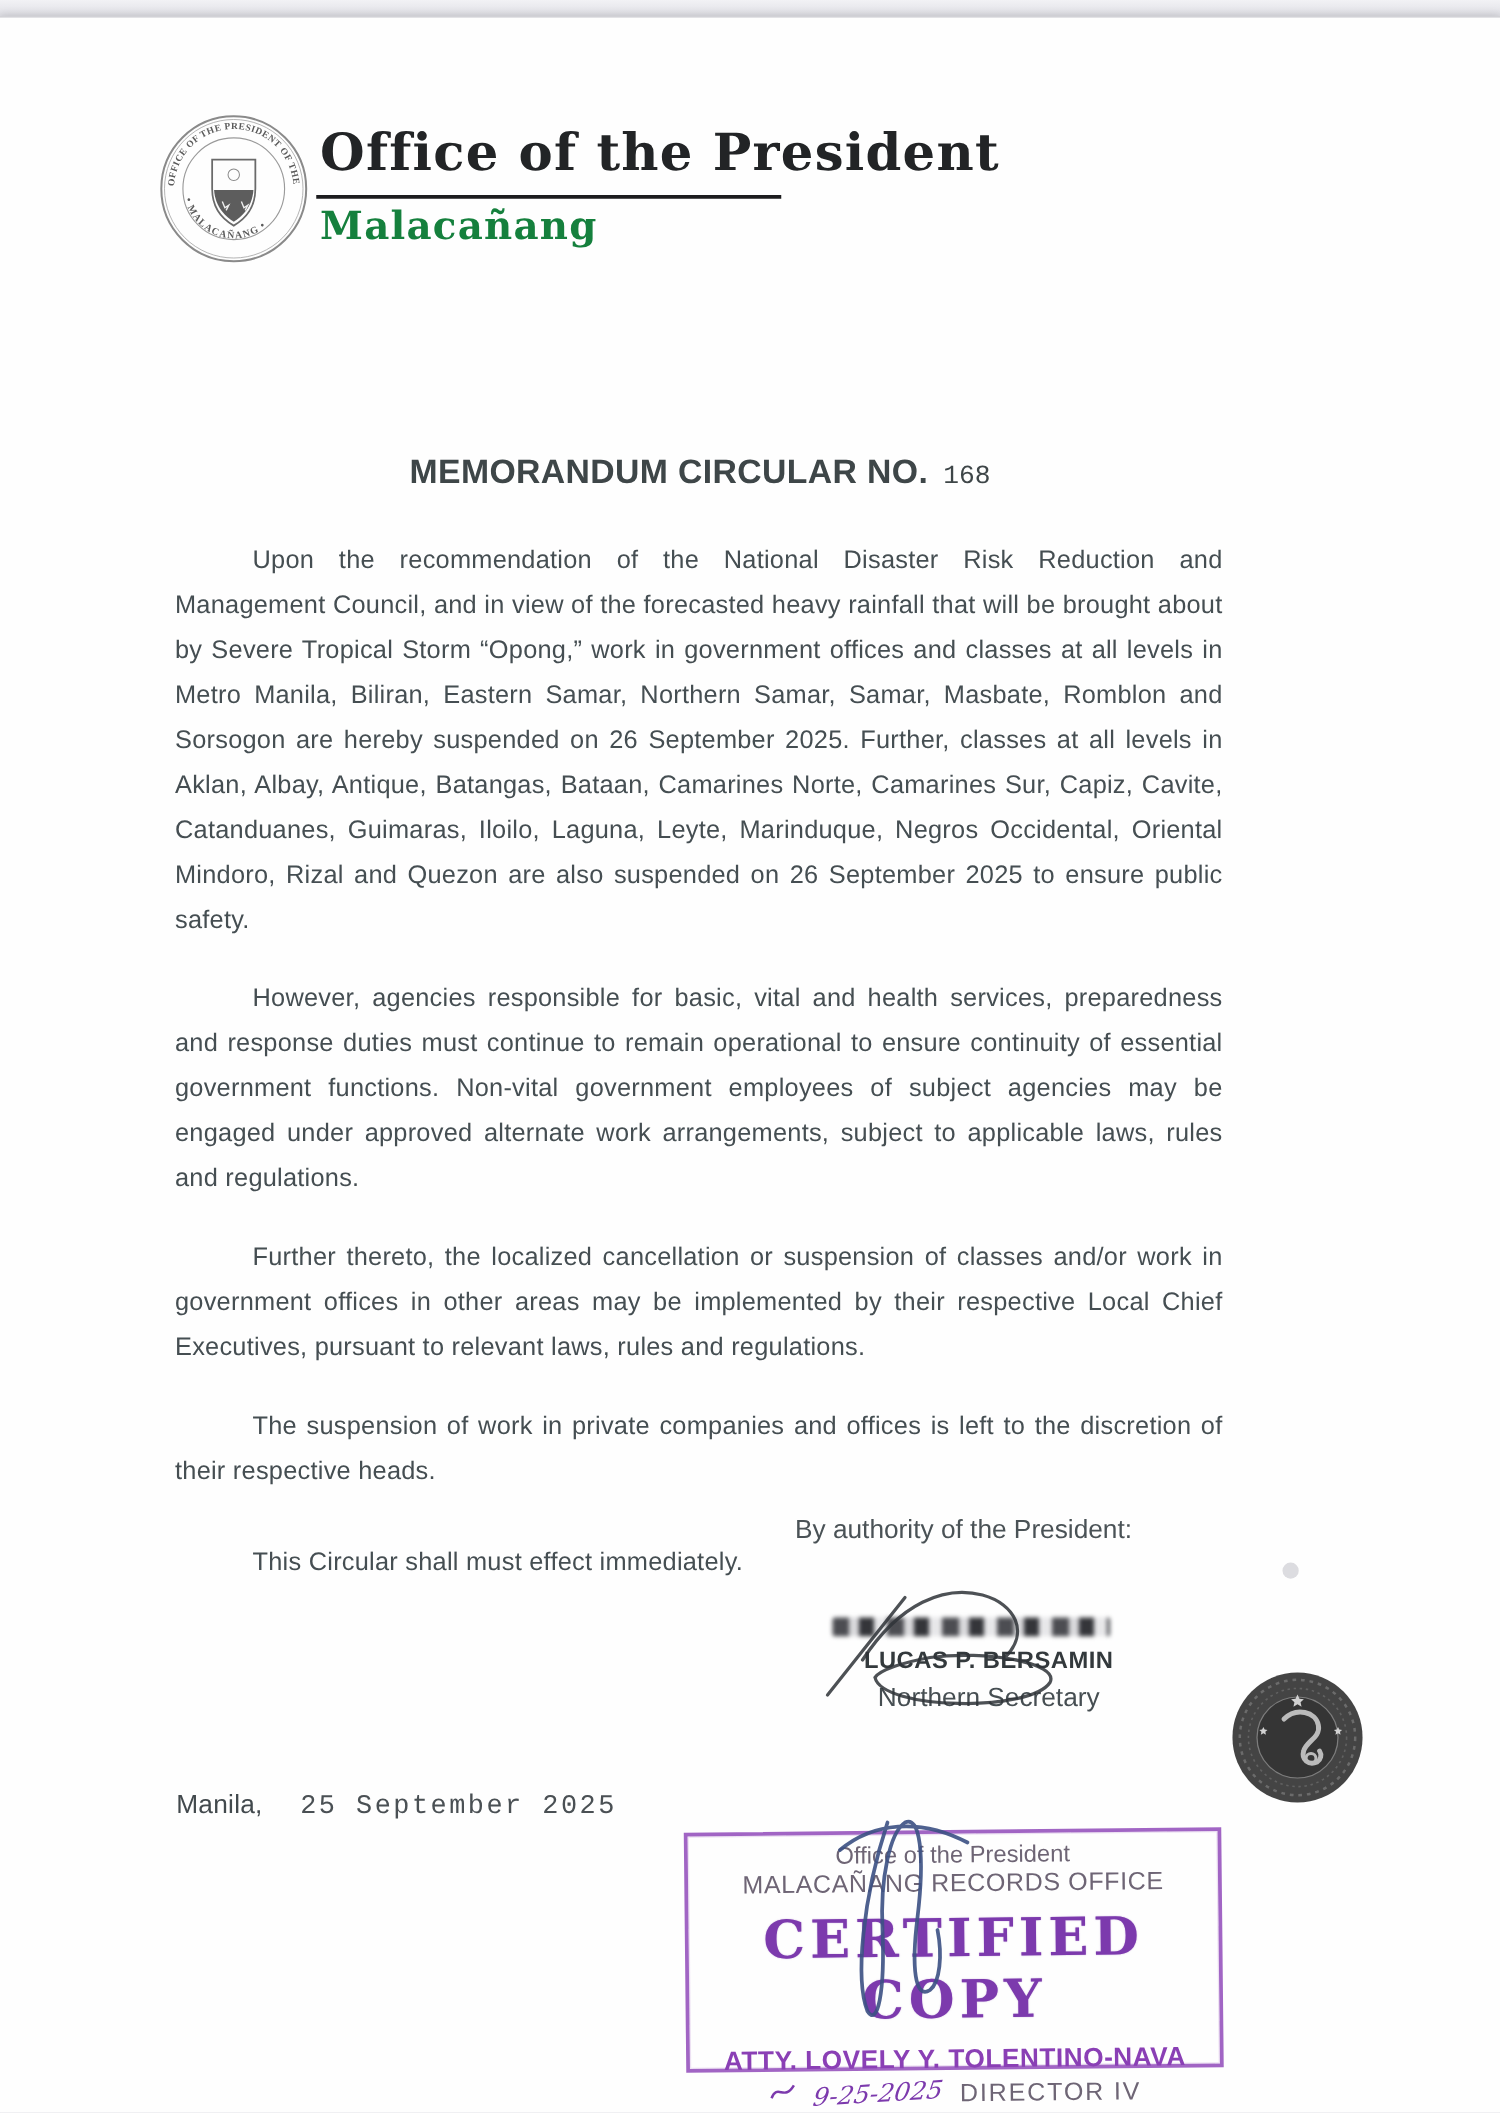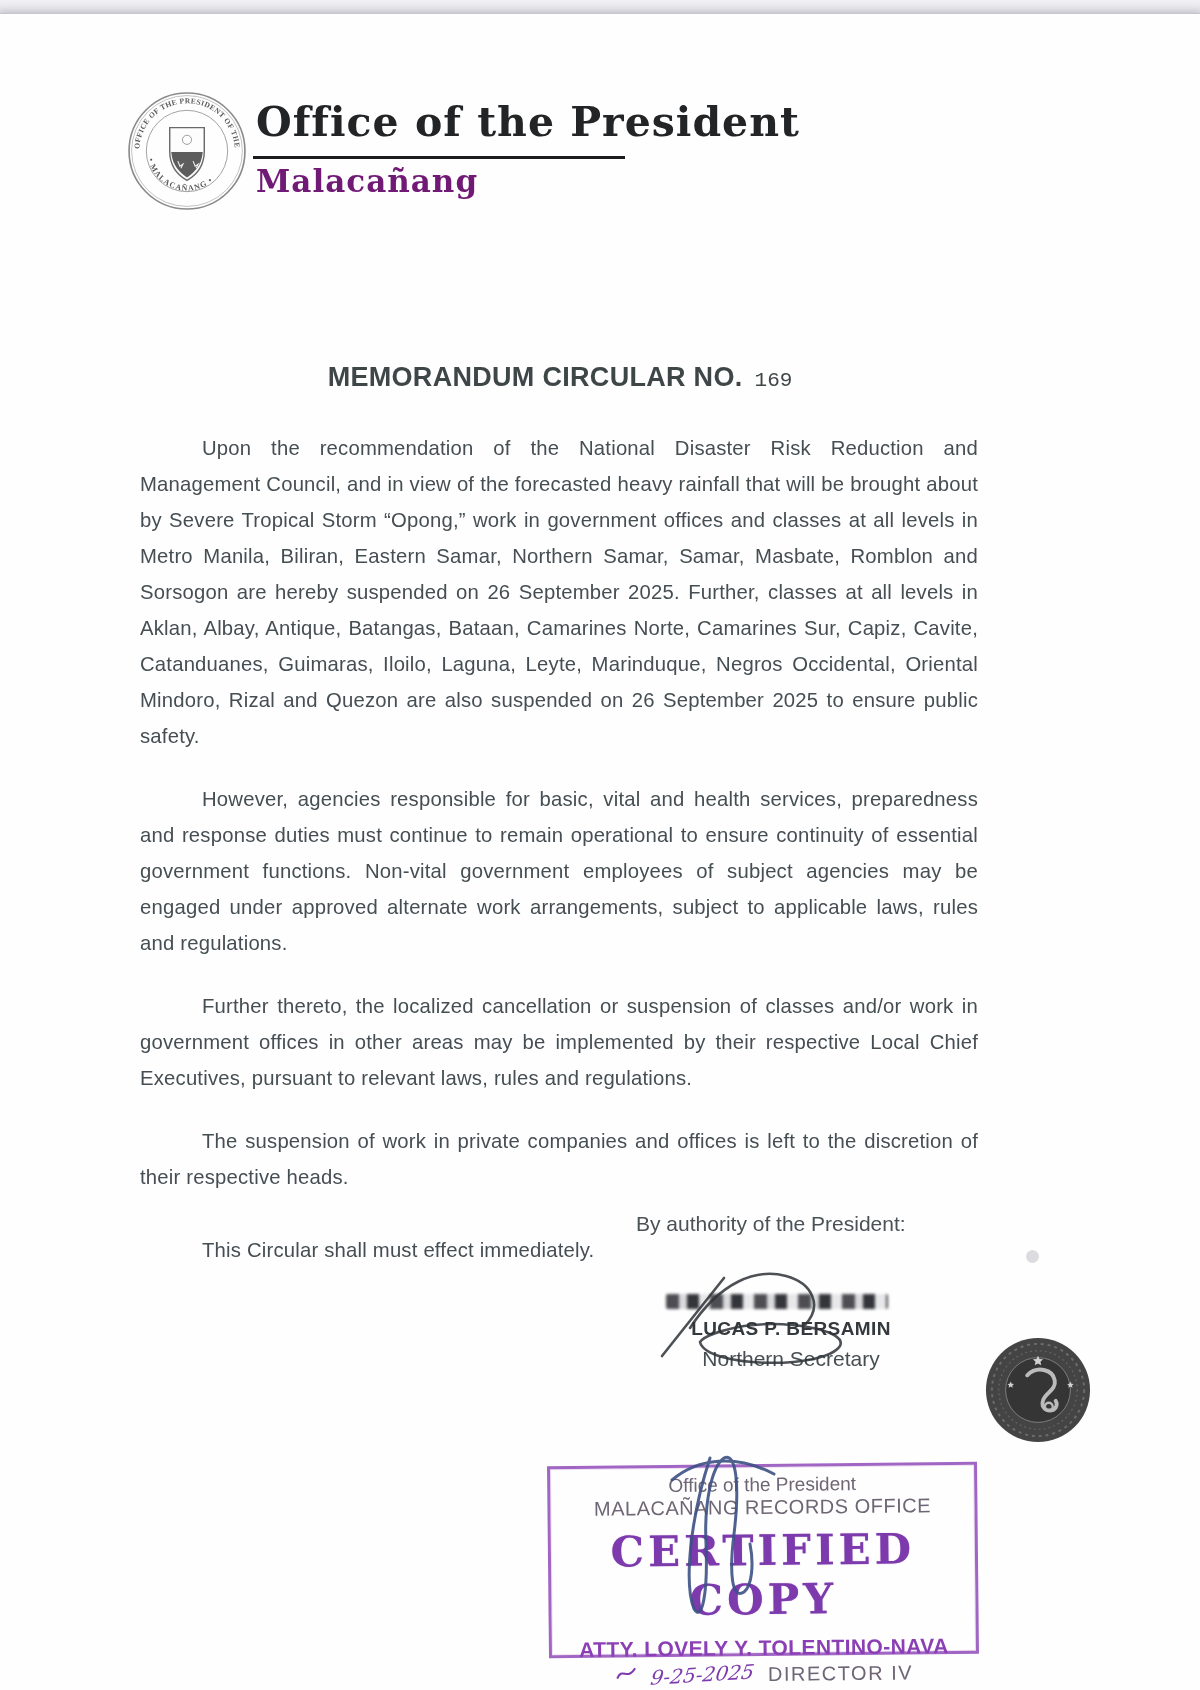--- a/index.html
+++ b/index.html
@@ -9,21 +9,21 @@
         border-top:1px solid #c6c6cc;box-shadow:0 -2px 6px rgba(0,0,0,.12);}
   .top-strip{position:absolute;left:0;top:0;width:1200px;height:13px;
              background:linear-gradient(#f2f2f5,#dfdfe5);}
 
   
   .seal{position:absolute;left:126px;top:90px;width:122px;height:122px;}
   .lh-title{position:absolute;left:256px;top:98px;font-family:"DejaVu Serif",serif;
             font-weight:bold;font-size:41px;color:#222426;letter-spacing:1px;}
   .lh-rule{position:absolute;left:253px;top:156px;width:372px;height:3px;background:#1c1c1e;}
   .lh-sub{position:absolute;left:256px;top:163px;font-family:"DejaVu Serif",serif;
-          font-weight:bold;font-size:31px;color:#701a75;letter-spacing:1px;}
+          font-weight:bold;font-size:31px;color:#15803d;letter-spacing:1px;}
 
   
   .memo-title{position:absolute;left:140px;top:362px;width:840px;text-align:center;
               color:#3e4648;}
   .memo-title .head{font-weight:bold;font-size:27px;letter-spacing:.3px;}
   .memo-title .num{font-family:"Liberation Mono",monospace;font-size:21px;margin-left:12px;}
 
   
   .body-col{position:absolute;left:140px;top:430px;width:838px;color:#454e52;}
   .body-col p{margin:0 0 27px 0;font-size:20.3px;line-height:36px;text-align:justify;
@@ -106,21 +106,21 @@
       <path d="M51,70 l2,5 l3,-2 l-2,4" stroke="#eee" stroke-width="1.1" fill="none"></path>
       <path d="M66,70 l2,5 l3,-2 l-2,4" stroke="#eee" stroke-width="1.1" fill="none"></path>
     </svg>
   </div>
 
   <div class="lh-title">Office of the President</div>
   <div class="lh-rule"></div>
   <div class="lh-sub">Malacañang</div>
 
   <div class="memo-title">
-    <span class="head">MEMORANDUM CIRCULAR NO.</span><span class="num">169</span>
+    <span class="head">MEMORANDUM CIRCULAR NO.</span><span class="num">168</span>
   </div>
 
   <div class="body-col">
     <p>Upon the recommendation of the National Disaster Risk Reduction and Management Council, and in view of the forecasted heavy rainfall that will be brought about by Severe Tropical Storm “Opong,” work in government offices and classes at all levels in Metro Manila, Biliran, Eastern Samar, Northern Samar, Samar, Masbate, Romblon and Sorsogon are hereby suspended on 26 September 2025. Further, classes at all levels in Aklan, Albay, Antique, Batangas, Bataan, Camarines Norte, Camarines Sur, Capiz, Cavite, Catanduanes, Guimaras, Iloilo, Laguna, Leyte, Marinduque, Negros Occidental, Oriental Mindoro, Rizal and Quezon are also suspended on 26 September 2025 to ensure public safety.</p>
     <p>However, agencies responsible for basic, vital and health services, preparedness and response duties must continue to remain operational to ensure continuity of essential government functions. Non-vital government employees of subject agencies may be engaged under approved alternate work arrangements, subject to applicable laws, rules and regulations.</p>
     <p>Further thereto, the localized cancellation or suspension of classes and/or work in government offices in other areas may be implemented by their respective Local Chief Executives, pursuant to relevant laws, rules and regulations.</p>
     <p class="gap">The suspension of work in private companies and offices is left to the discretion of their respective heads.</p>
     <p class="short">This Circular shall must effect immediately.</p>
   </div>
 
@@ -151,20 +151,23 @@
       <circle cx="55" cy="55" r="33" fill="#2b2b2b"></circle>
       <circle cx="55" cy="55" r="33" fill="none" stroke="#777" stroke-width="1"></circle>
       <path d="M44,40 C54,30 70,34 72,45 C74,55 62,58 60,66 C58,73 64,78 71,75 C74,73 75,69 73,66" fill="none" stroke="#b8b8b8" stroke-width="4" stroke-linecap="round"></path>
       <circle cx="66" cy="72" r="4" fill="none" stroke="#b8b8b8" stroke-width="2.4"></circle>
       <path d="M55,20 l1.6,3.4 l3.6,.4 l-2.7,2.5 l.8,3.6 l-3.3,-1.9 l-3.3,1.9 l.8,-3.6 l-2.7,-2.5 l3.6,-.4 z" fill="#cfcfcf"></path>
       <path d="M26,44 l1.3,2.7 l2.9,.3 l-2.2,2 l.6,2.9 l-2.6,-1.5 l-2.6,1.5 l.6,-2.9 l-2.2,-2 l2.9,-.3 z" fill="#cfcfcf" transform="scale(.8) translate(8,14)"></path>
       <path d="M84,44 l1.3,2.7 l2.9,.3 l-2.2,2 l.6,2.9 l-2.6,-1.5 l-2.6,1.5 l.6,-2.9 l-2.2,-2 l2.9,-.3 z" fill="#cfcfcf" transform="scale(.8) translate(26,14)"></path>
     </svg>
   </div>
 
+  <div class="dateline">
+    <span class="city">Manila,</span><span class="date">25 September 2025</span>
+  </div>
 
   <div class="stamp">
     <div class="office">Office of the President</div>
     <div class="records">MALACAÑANG RECORDS OFFICE</div>
     <div class="certified">CERTIFIED COPY</div>
     <div class="officer">ATTY. LOVELY Y. TOLENTINO-NAVA</div>
     <div class="bottom-row">
       <span>
         <svg width="22" height="18" viewBox="0 0 22 18">
           <path d="M2,14 C7,2 12,17 20,4" fill="none" stroke="#7c3aad" stroke-width="2"></path>

